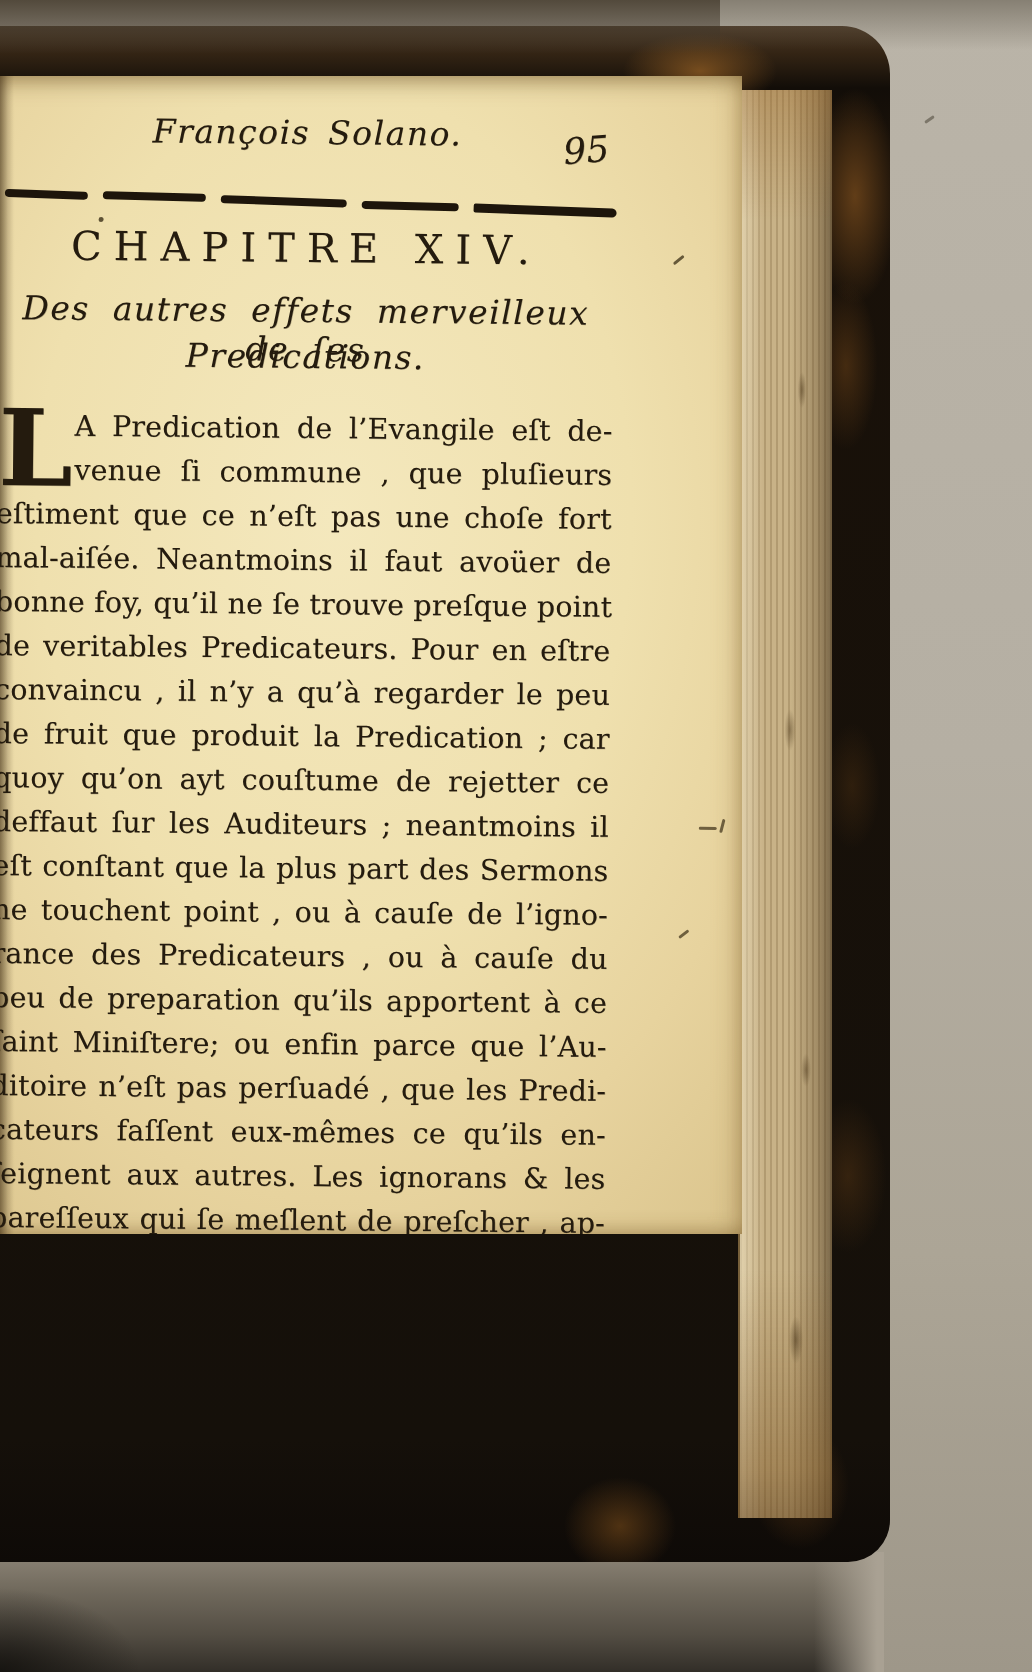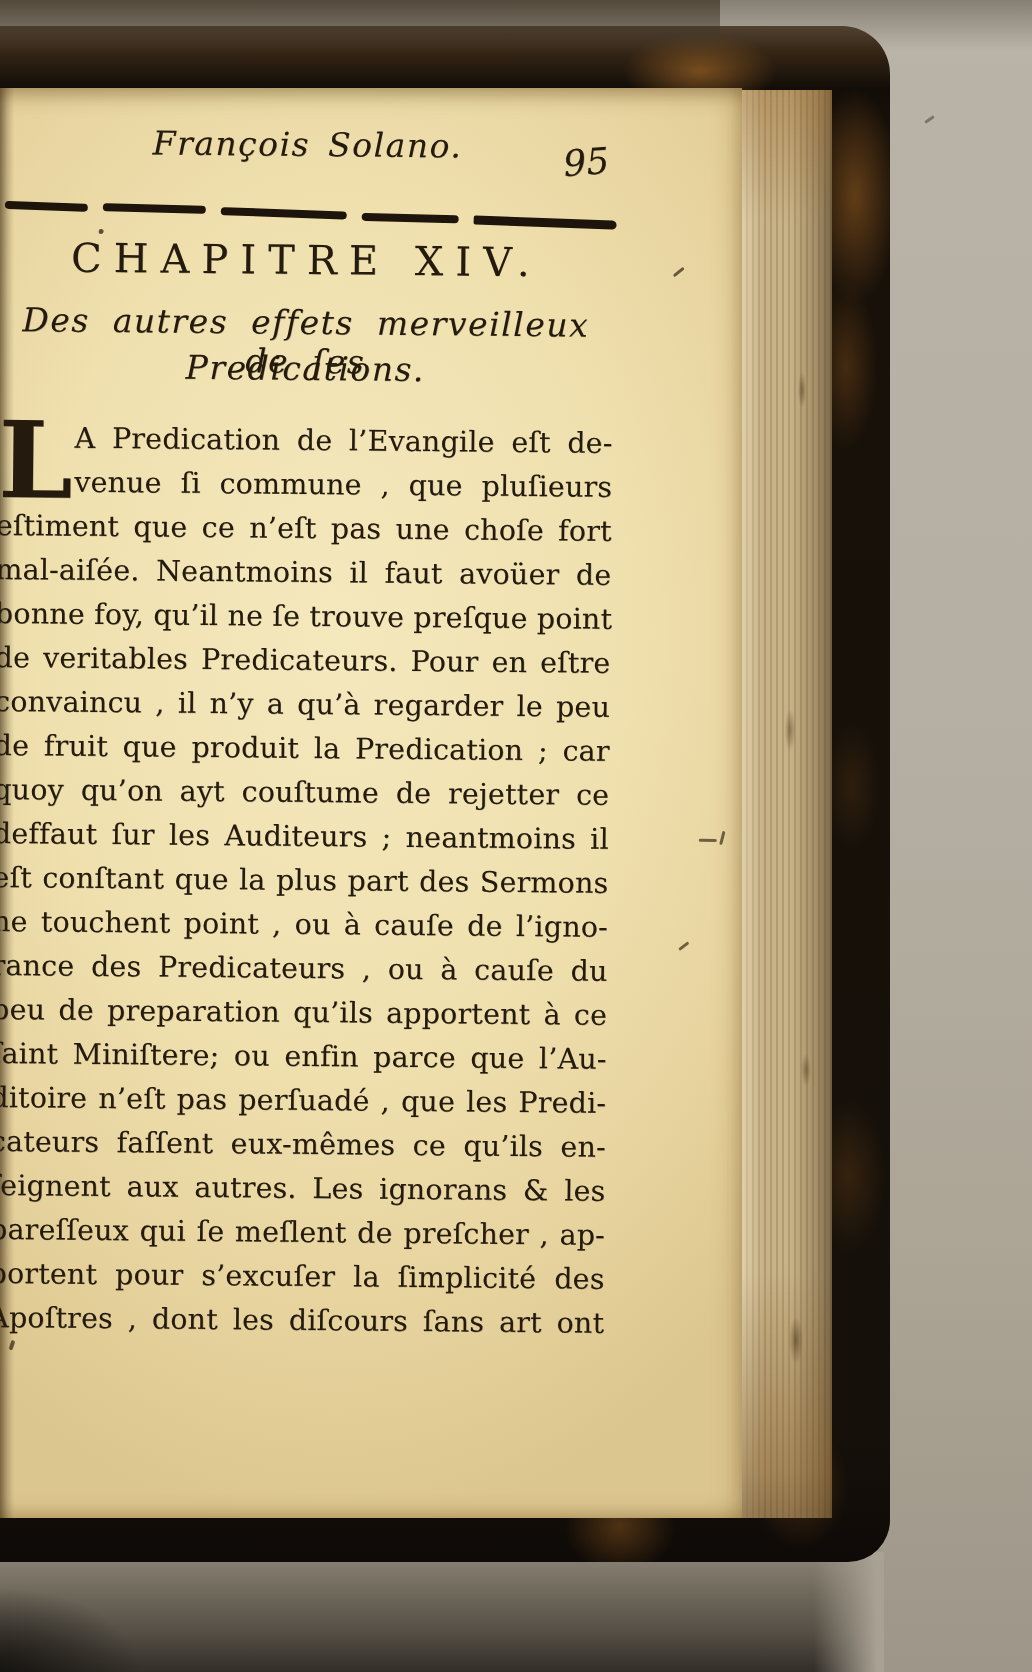--- a/index.html
+++ b/index.html
@@ -50,21 +50,21 @@
       radial-gradient(8px 30px at 50px 640px,rgba(70,50,22,.45),rgba(70,50,22,0) 70%),
       radial-gradient(7px 24px at 66px 980px,rgba(70,50,22,.45),rgba(70,50,22,0) 70%),
       radial-gradient(10px 34px at 56px 1250px,rgba(60,42,18,.5),rgba(60,42,18,0) 70%),
       linear-gradient(180deg,rgba(150,102,44,.4) 0,rgba(150,102,44,0) 130px,rgba(150,102,44,0) 1180px,rgba(118,80,32,.45) 1380px,rgba(96,64,26,.55) 100%),
       linear-gradient(90deg,rgba(250,240,210,.5) 0,rgba(250,240,210,0) 26%,rgba(0,0,0,0) 55%,rgba(66,45,18,.28) 84%,rgba(45,30,12,.5) 100%),
       repeating-linear-gradient(90deg,rgba(96,70,34,.22) 0 2px,rgba(0,0,0,0) 2px 6px),
       #c8b287;
     border-left:2px solid rgba(124,96,52,.55);
   }
   .page{
-    position:absolute;left:0;top:88px;width:742px;height:1430px;z-index:4;overflow:hidden;
+    position:absolute;left:0;top:76px;width:742px;height:1158px;z-index:4;overflow:hidden;
     background:radial-gradient(ellipse 620px 900px at 45% 38%,#f4e8bd 0%,#efe0ae 48%,#e7d39e 76%,#dcc68f 100%);
     box-shadow:
       inset 0 16px 22px -12px rgba(92,66,24,.55),
       inset 0 -14px 20px -12px rgba(110,80,32,.45),
       inset -18px 0 26px -14px rgba(130,96,42,.4);
   }
   .page::before{
     content:"";position:absolute;left:0;top:0;width:14px;height:100%;
     background:linear-gradient(90deg,rgba(54,36,14,.55),rgba(54,36,14,.18) 55%,rgba(54,36,14,0));
   }

